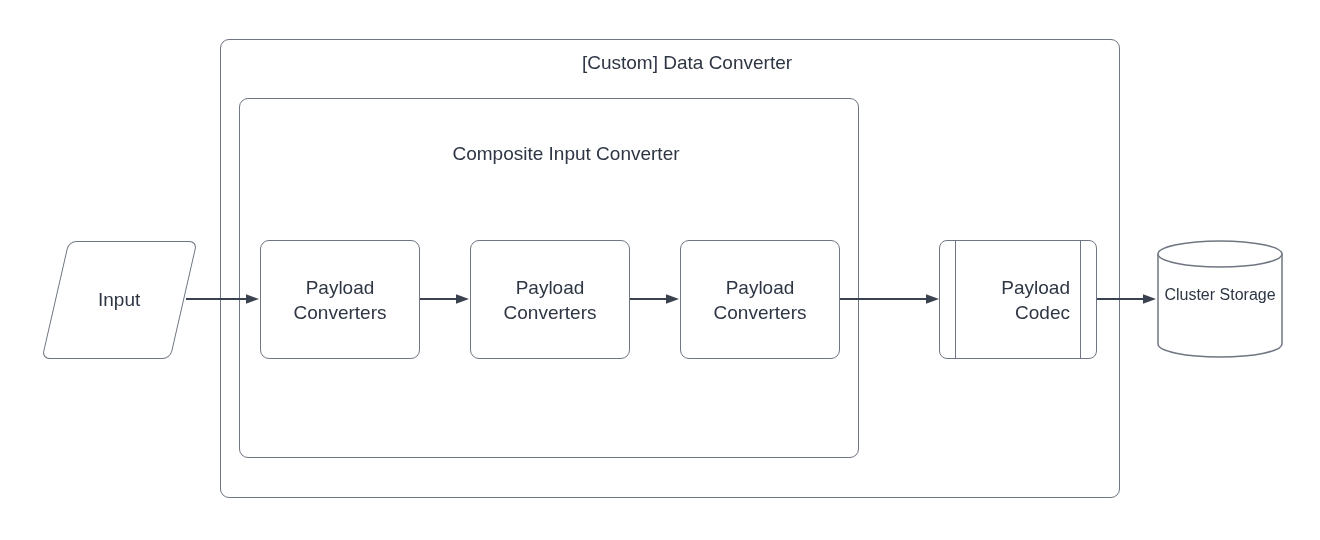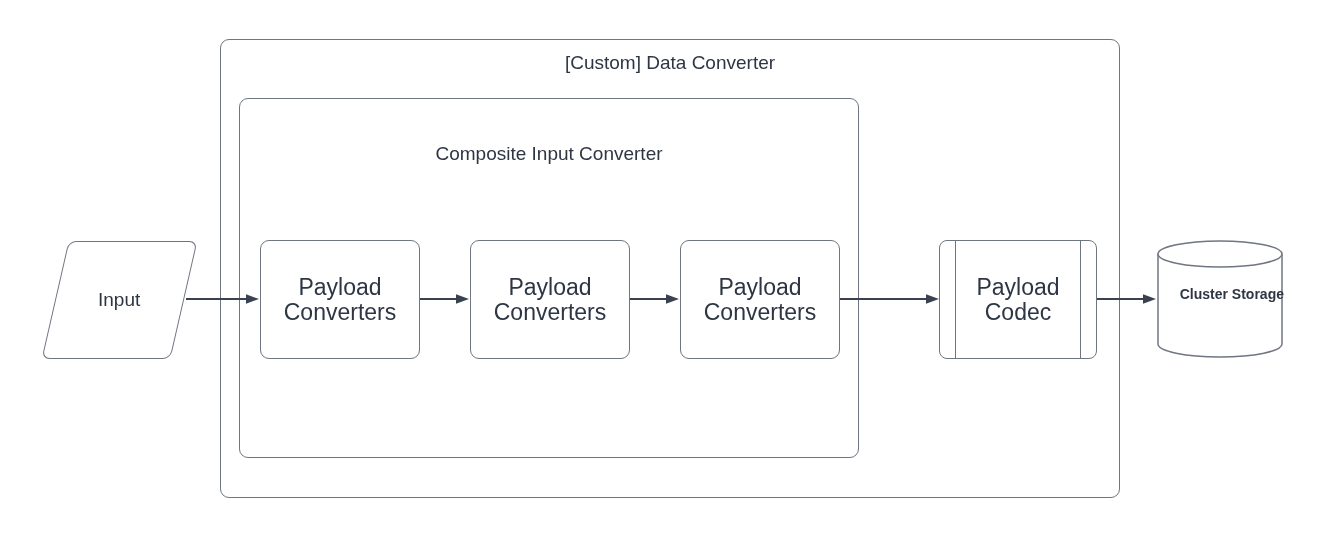--- a/index.html
+++ b/index.html
@@ -18,36 +18,36 @@
   .canvas{position:relative;width:1320px;height:540px;background:var(--bg);}
 
   .container-box{
     position:absolute;
     border:1.5px solid var(--shape-border);
     border-radius:9px;
     background:var(--bg);
     box-sizing:border-box;
   }
   .container-label{
-    position:absolute;left:0;width:100%;
+    position:absolute;left:17px;width:100%;
     text-align:center;
     font-size:19px;line-height:22px;
     color:var(--text);
     white-space:nowrap;
   }
 
   .node-box{
     position:absolute;
     border:1.5px solid var(--shape-border);
     border-radius:9px;
     background:var(--bg);
     box-sizing:border-box;
     display:flex;align-items:center;justify-content:center;
     text-align:center;
-    font-size:23px;line-height:25px;
+    font-size:19px;line-height:25px;
     color:var(--text);
   }
 
   
   .vline{
     position:absolute;top:0;bottom:0;width:0;
     border-left:1.2px solid var(--shape-border);
   }
   .vline.left{left:15px;}
   .vline.right{right:15px;}
@@ -63,21 +63,21 @@
     transform:skewX(-12.9deg);
     display:flex;align-items:center;justify-content:center;
     font-size:19px;color:var(--text);
   }
   .parallelogram .unskew{transform:skewX(12.9deg);}
 
   
   .cylinder{position:absolute;left:1156px;top:238px;width:128px;height:122px;}
   .cylinder-label{
     position:absolute;left:0;top:44px;width:100%;
-    text-align:right;font-size:14px;line-height:25px;color:var(--text);font-weight:bold;
+    text-align:center;font-size:16px;line-height:25px;color:var(--text);
   }
 
   .arrow-layer{
     position:absolute;left:0;top:0;width:1320px;height:540px;
     pointer-events:none;
   }
 </style>
 </head>
 <body>
 
@@ -100,21 +100,21 @@
   </div>
 
   <div class="node-box" style="left:470px;top:240px;width:160px;height:119px;padding:0 20px;">
     <span>Payload Converters</span>
   </div>
 
   <div class="node-box" style="left:680px;top:240px;width:160px;height:119px;padding:0 20px;">
     <span>Payload Converters</span>
   </div>
 
-  <div class="node-box" style="left:939px;top:240px;width:158px;height:119px;border-radius:8px;padding:0 26px;">
+  <div class="node-box" style="left:939px;top:240px;width:158px;height:119px;border-radius:8px;padding:0 26px;text-align:right;">
     <span class="vline left"></span>
     <span class="vline right"></span>
     <span>Payload Codec</span>
   </div>
 
   <div class="cylinder">
     <svg width="128" height="122" viewBox="0 0 128 122">
       <path d="M2,16 L2,106 A62,13 0 0 0 126,106 L126,16" fill="#ffffff" stroke="#6f7681" stroke-width="1.5"></path>
       <ellipse cx="64" cy="16" rx="62" ry="13" fill="#ffffff" stroke="#6f7681" stroke-width="1.5"></ellipse>
     </svg>

